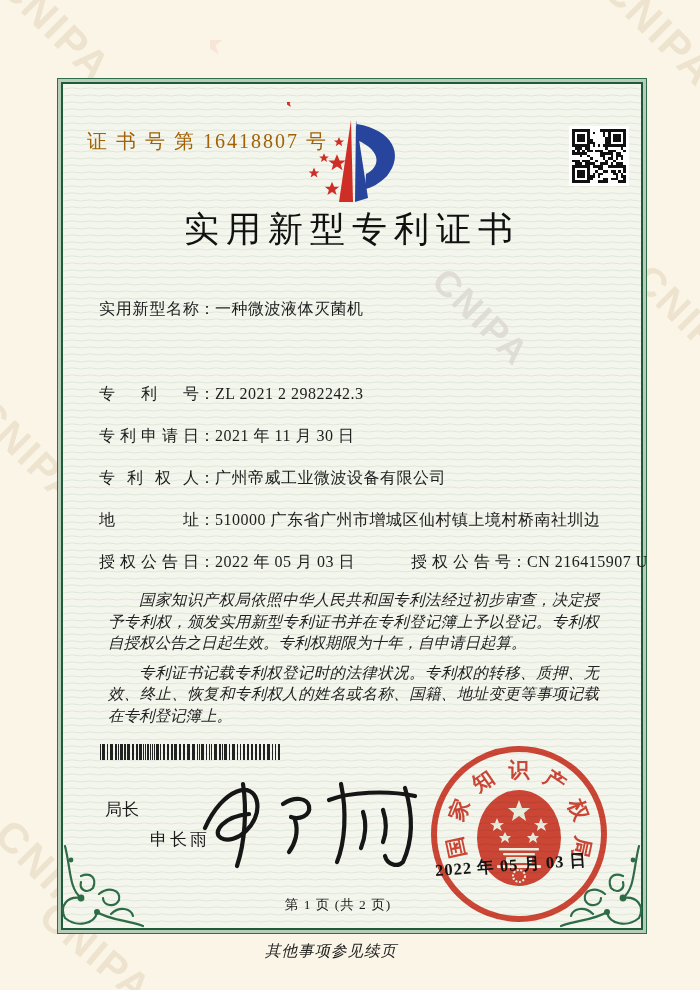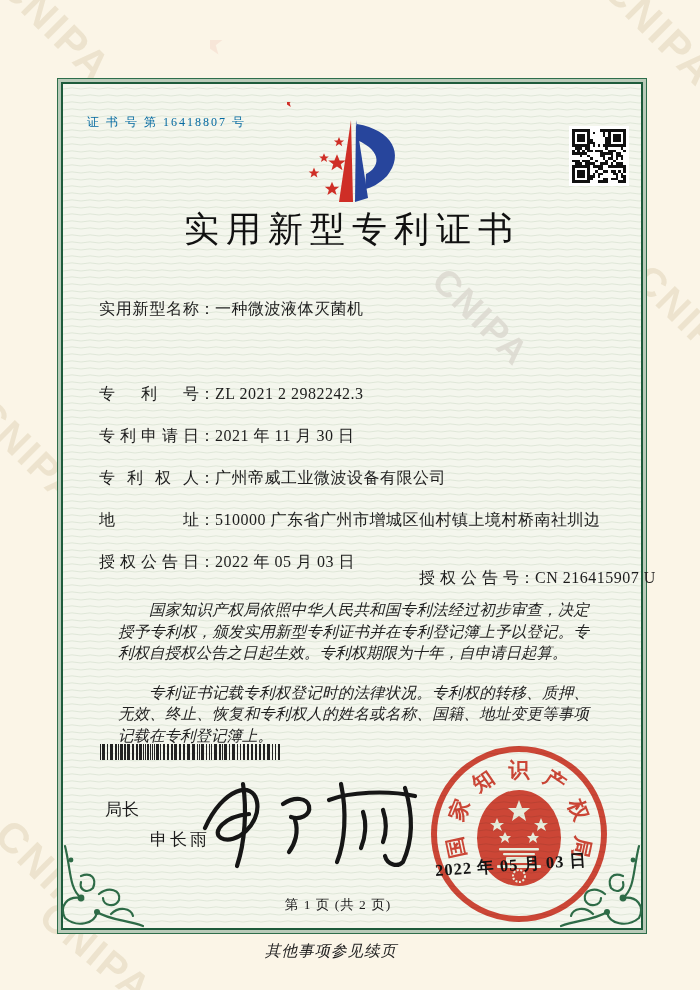--- a/index.html
+++ b/index.html
@@ -10,32 +10,32 @@
       font-weight:bold;color:#e2d6ba;opacity:.55;letter-spacing:2px;pointer-events:none;}
   .wm.gray{color:#dbd8cf;opacity:.8;}
   .faint-logo{position:absolute;opacity:.07;pointer-events:none;}
   .faint-logo.gray{filter:grayscale(1);opacity:.06;}
   
   .frame{position:absolute;left:61px;top:82px;width:578px;height:844px;
          border:2px solid #1d5b3b;box-shadow:0 0 0 3px #b9cbb9,0 0 0 4px #2e6e4b;
          background:#f4f6ed;}
   .waves{position:absolute;left:0;top:0;pointer-events:none;}
   .corner{position:absolute;pointer-events:none;}
-  .cert-no{position:absolute;left:24px;top:30px;font-size:12px;letter-spacing:2px;color:#0369a1;}
+  .cert-no{position:absolute;left:24px;top:44px;font-size:20px;letter-spacing:2px;color:#a16207;}
   .logo{position:absolute;left:224px;top:18px;}
   .qr{position:absolute;left:506px;top:42px;background:#fff;padding:3px;}
   .title{position:absolute;left:0;top:122px;width:100%;text-align:center;
          font-size:35px;font-weight:normal;letter-spacing:7px;color:#111;}
   .field-row{position:absolute;left:36px;right:28px;font-size:16px;white-space:nowrap;}
   .flabel{display:inline-block;width:100px;text-align:justify;text-align-last:justify;}
   .fvalue{letter-spacing:.5px;}
-  .grant2{position:absolute;left:312px;top:16px;margin-left:8px;}
+  .grant2{position:absolute;left:312px;top:0;}
   .paras{position:absolute;left:37px;right:34px;top:497px;font-size:15.5px;line-height:21.5px;
          text-align:justify;font-style:italic;color:#222;}
-  .paras p{margin:18px;text-indent:2em;}
+  .paras p{margin:8px;text-indent:2em;}
   .barcode{position:absolute;left:37px;top:660px;}
   .director-label{position:absolute;left:42px;top:714px;font-size:17px;
                   font-family:Liberation Sans, sans-serif;}
   .director-name{position:absolute;left:42px;top:744px;font-size:17px;letter-spacing:3px;
                  font-family:"Liberation Sans","DejaVu Sans",sans-serif;margin-left:45px;}
   .signature{position:absolute;left:128px;top:686px;}
   .seal{position:absolute;left:364px;top:658px;mix-blend-mode:multiply;}
   .seal-date{position:absolute;left:372px;top:770px;width:170px;font-size:16.5px;font-weight:600;
              color:#141414;transform:rotate(-4deg);letter-spacing:1px;white-space:nowrap;}
   .page-info{position:absolute;left:0;top:812px;width:100%;text-align:center;

